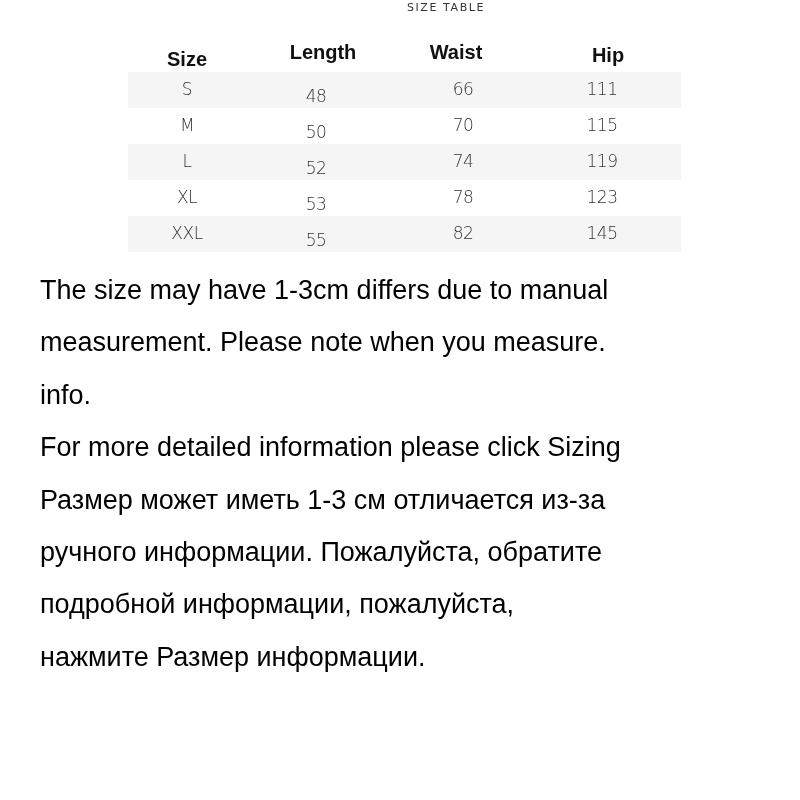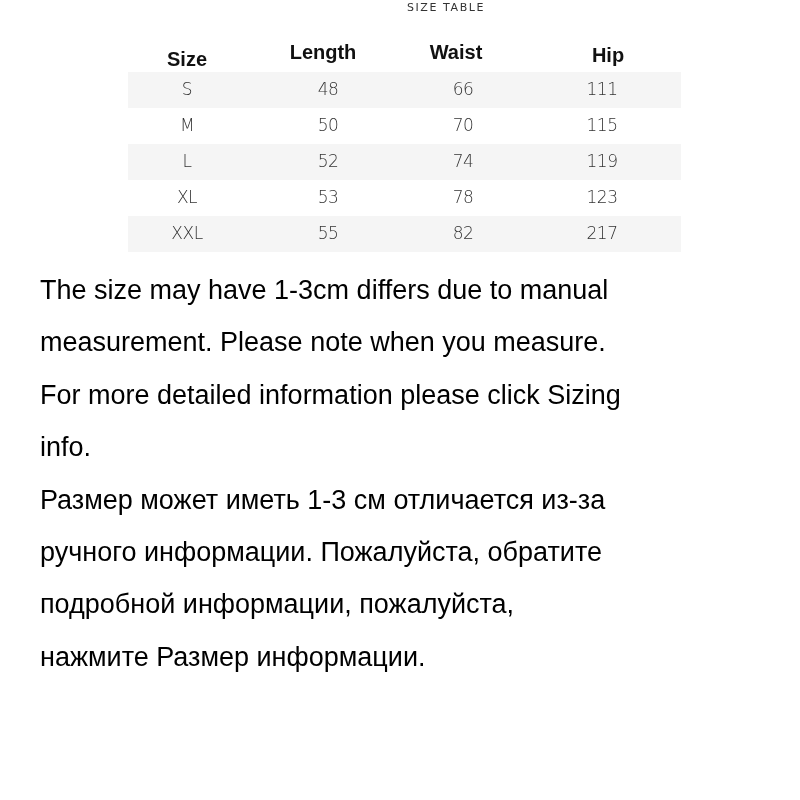--- a/index.html
+++ b/index.html
@@ -54,21 +54,21 @@
       top: 7px;
       font-size: 17px;
       color: #333333;
       transform: translateX(-50%);
       white-space: nowrap;
       font-family: "DejaVu Sans", sans-serif;
       font-weight: 300;
       letter-spacing: -0.5px;
     }
     .c0 { left: 59px; }
-    .c1 { left: 200px; }
+    .c1 { left: 188px; margin-top: 7px; }
     .c2 { left: 335px; }
     .c3 { left: 474px; }
     .notes {
       position: absolute;
       top: 264px;
       left: 40px;
       width: 720px;
       text-align: left;
     }
     .note-line {
@@ -113,26 +113,26 @@
   <div class="row">
     <span class="td c0">XL</span>
     <span class="td c1">53</span>
     <span class="td c2">78</span>
     <span class="td c3">123</span>
   </div>
   <div class="row shaded">
     <span class="td c0">XXL</span>
     <span class="td c1">55</span>
     <span class="td c2">82</span>
-    <span class="td c3">217</span>
+    <span class="td c3">145</span>
   </div>
 </div>
 
 <div class="notes">
   <span class="note-line">The size may have 1-3cm differs due to manual</span>
   <span class="note-line">measurement. Please note when you measure.</span>
+  <span class="note-line">info.</span>
   <span class="note-line">For more detailed information please click Sizing</span>
-  <span class="note-line">info.</span>
   <span class="note-line">Размер может иметь 1-3 см отличается из-за</span>
   <span class="note-line">ручного информации. Пожалуйста, обратите</span>
   <span class="note-line">подробной информации, пожалуйста,</span>
   <span class="note-line">нажмите Размер информации.</span>
 </div>
 
 </body></html>

